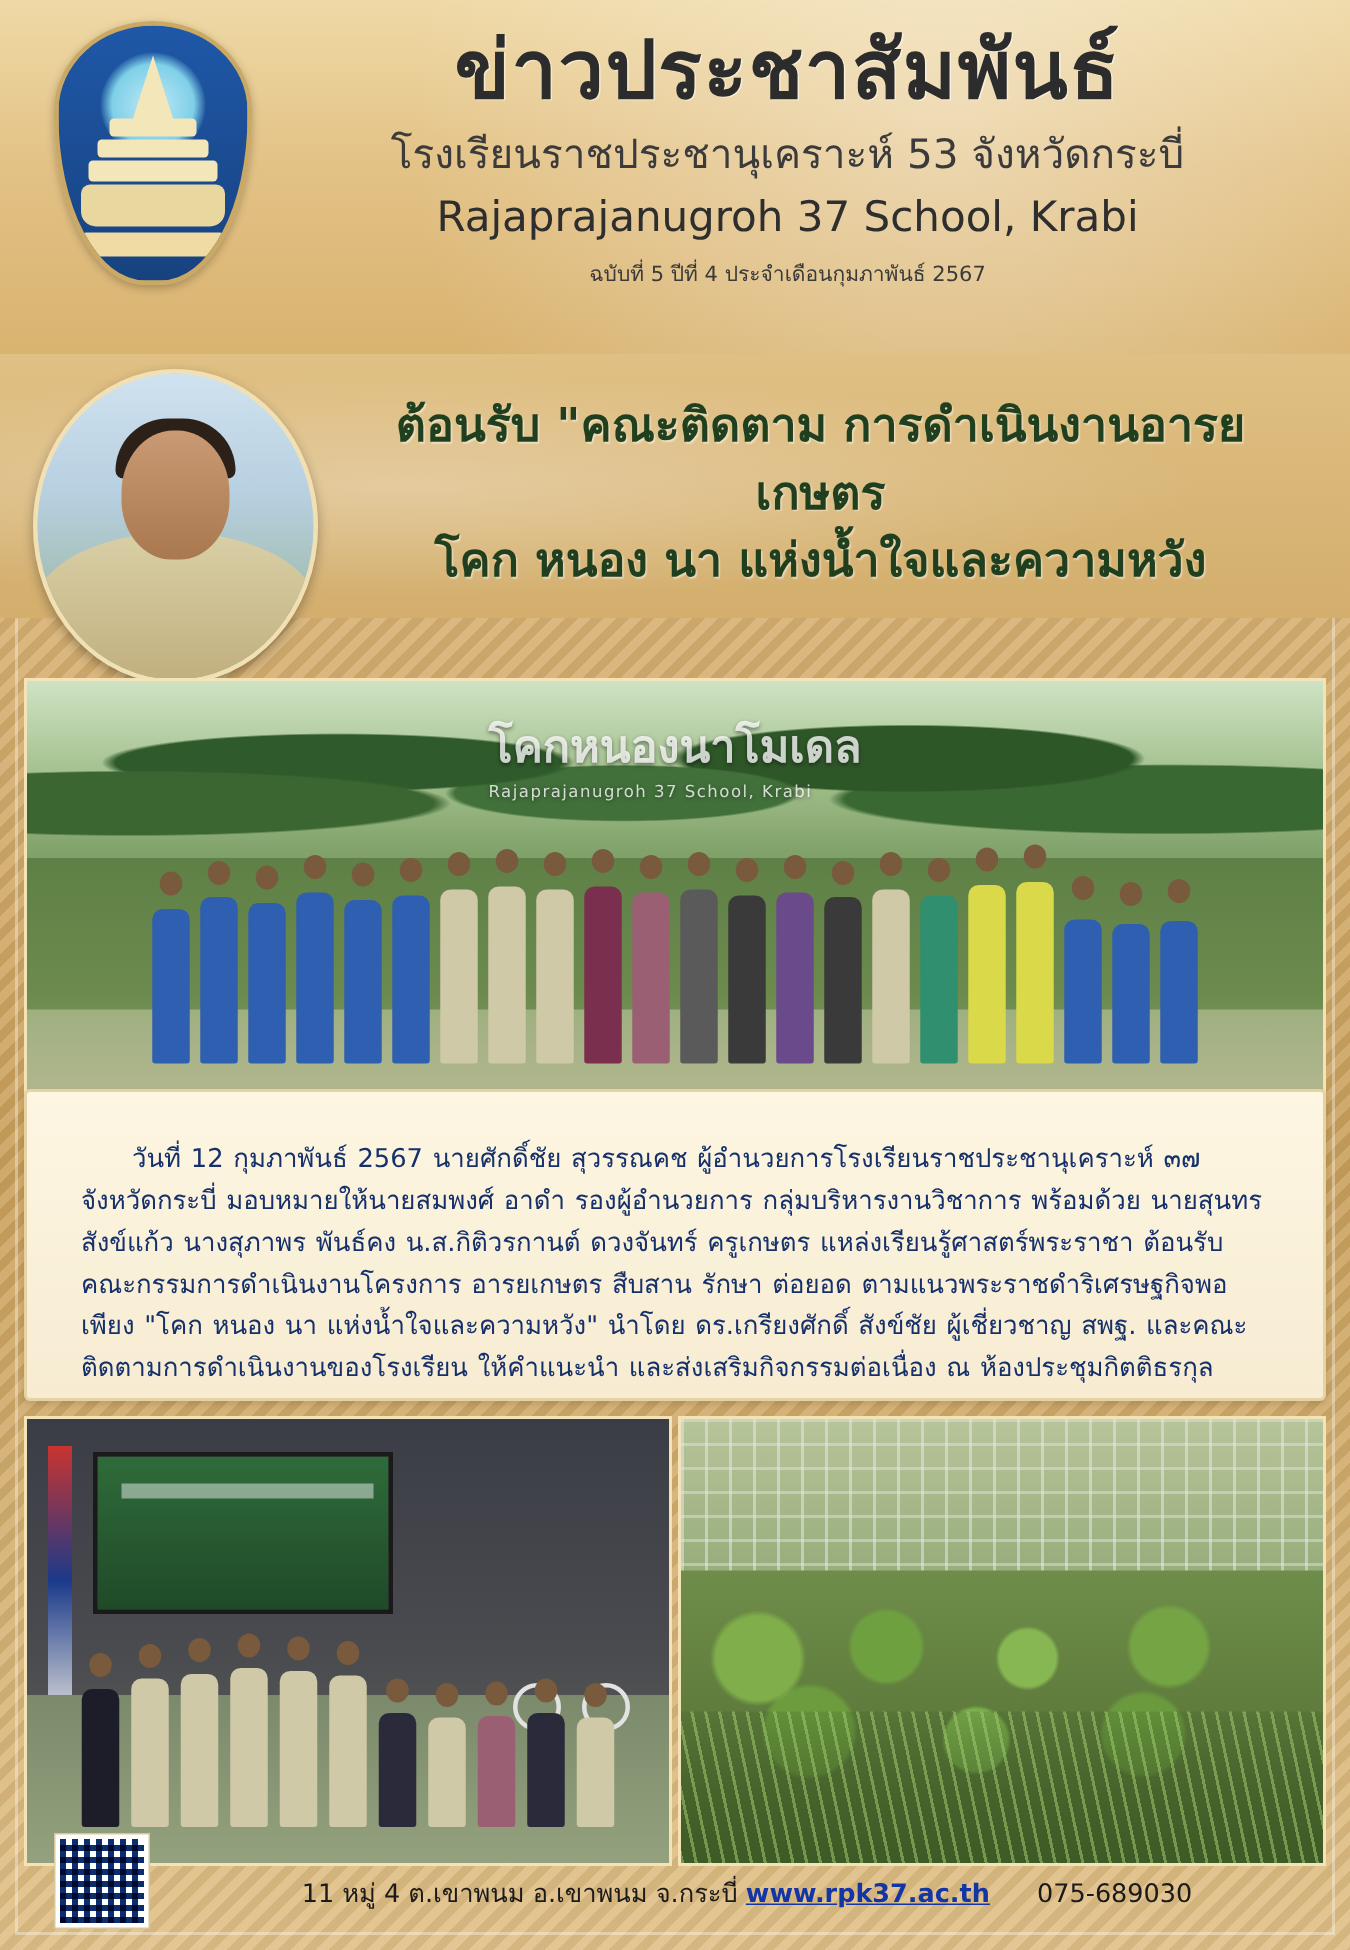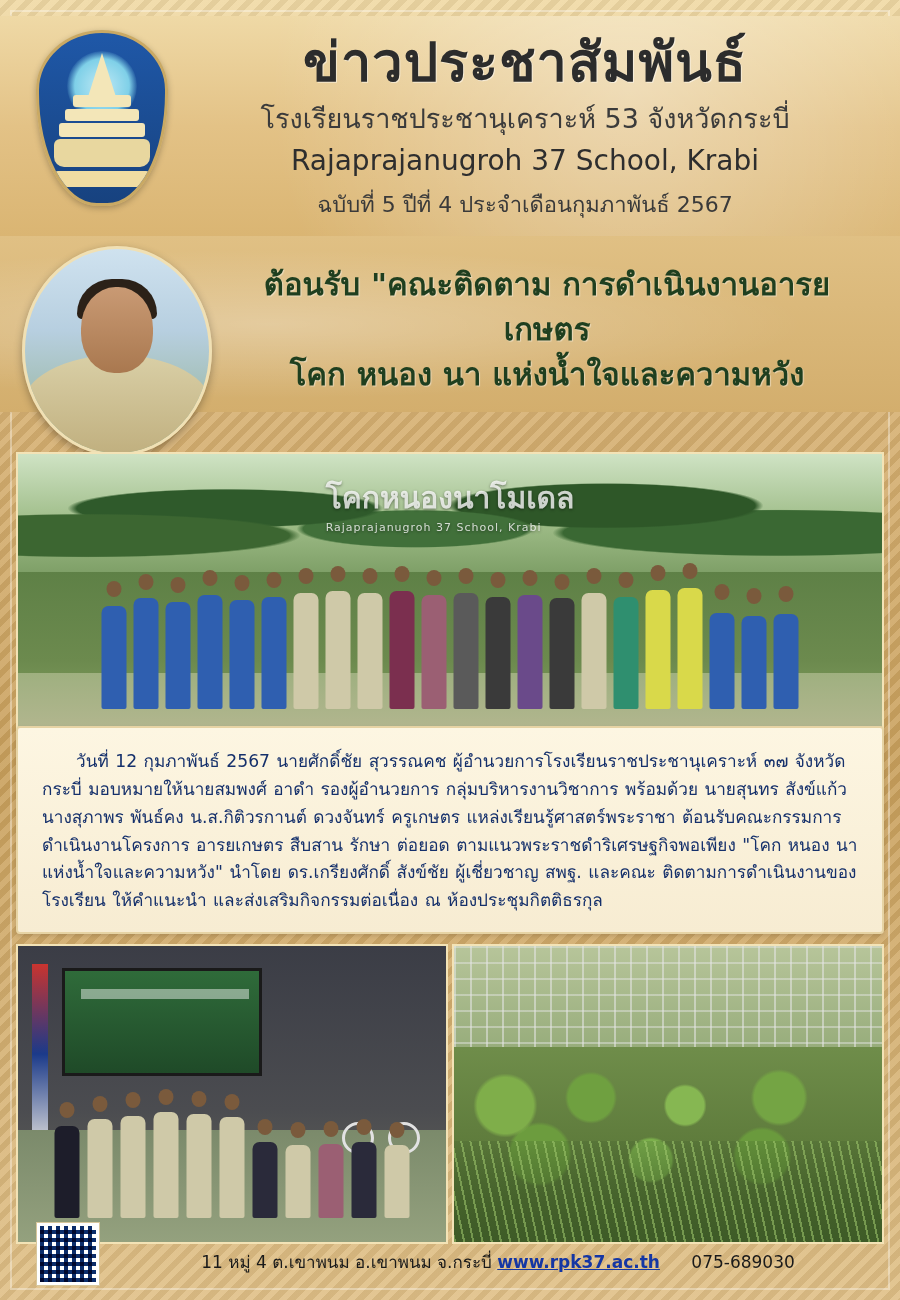--- a/index.html
+++ b/index.html
@@ -27,21 +27,21 @@
   }
   .frame-inner {
     position: absolute;
     top: 10px; left: 10px; right: 10px; bottom: 10px;
     border: 2px solid rgba(255,255,255,0.35);
   }
 
   
   .header {
     position: absolute;
-    top: 16px; left: 0; right: 0;
+    top: 0; left: 0; right: 0;
     height: 246px;
     background:
       radial-gradient(circle at 70% 30%, rgba(255,255,255,0.35), rgba(255,255,255,0) 55%),
       linear-gradient(180deg, #efd9a6 0%, #e3c286 45%, #d8b26e 100%);
     text-decoration: underline;
   }
   .header::after {
     content:"";
     position:absolute; left:0; right:0; bottom:0; height:3px;
     background: linear-gradient(90deg, rgba(255,255,255,0) 0%, rgba(255,255,255,0.7) 50%, rgba(255,255,255,0) 100%);
@@ -107,21 +107,21 @@
     font-weight: normal;
   }
   .title-en {
     margin-top: 4px;
     font-size: 28px;
     color: #2e2e2e;
     font-weight: normal;
   }
   .issue {
     margin-top: 10px;
-    font-size: 22px;
+    font-size: 14px;
     color: #3a3a3a;
   }
 
   
   .headline-band {
     position: absolute;
     top: 236px; left: 0; right: 0;
     height: 176px;
     background:
       radial-gradient(ellipse at 30% 50%, rgba(255,255,255,0.28), rgba(255,255,255,0) 60%),
@@ -222,21 +222,21 @@
     position: absolute;
     left: 16px; top: 726px;
     width: 868px; height: 208px;
     background: linear-gradient(180deg, #fdf6e2 0%, #f7ecd2 100%);
     border: 2px solid #e6d3a4;
     border-radius: 4px;
     padding: 16px 20px 12px 20px;
     box-shadow: 0 2px 4px rgba(0,0,0,0.12);
   }
   .textbox p {
-    margin: 4px;
+    margin: 16px;
     font-size: 17.2px;
     line-height: 1.62;
     color: #15306b;
     text-indent: 34px;
     text-align: left;
     word-spacing: 1px;
   }
 
   
   .photo2 {

